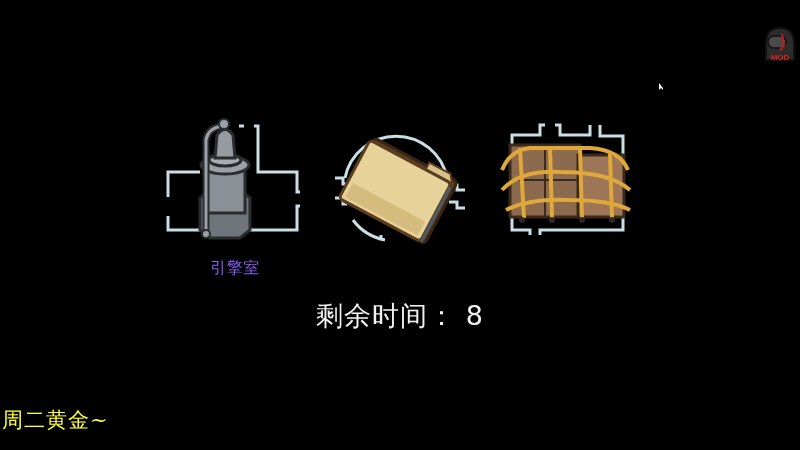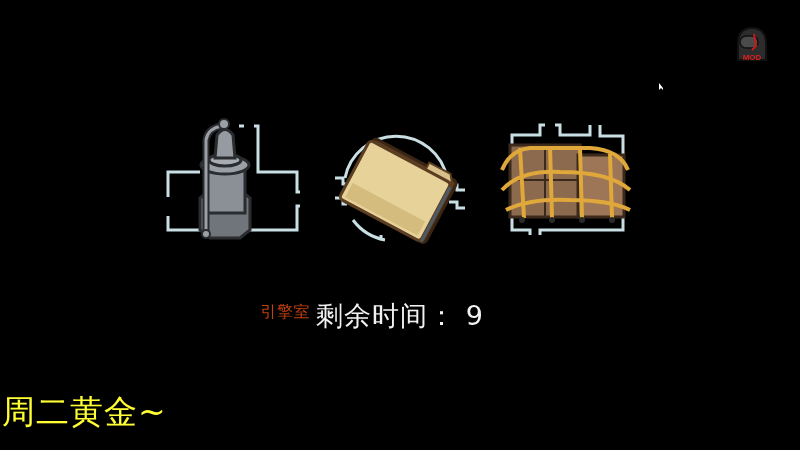--- a/index.html
+++ b/index.html
@@ -1,26 +1,26 @@
 <!DOCTYPE html>
 <html><head>
 <meta charset="utf-8">
 <style>
   html, body { margin:0; padding:0; }
   body { width:800px; height:450px; background:#000; position:relative; overflow:hidden; font-family:"DejaVu Sans", sans-serif; }
   .room { position:absolute; top:110px; width:150px; height:170px; cursor:pointer; }
   .room svg { position:absolute; left:0; top:0; }
-  .room-label { position:absolute; left:0; width:100%; text-align:right; top:148px; color:#c2410c; font-size:16px; letter-spacing:0.5px;margin-top:44px; }
+  .room-label { position:absolute; left:0; width:100%; text-align:center; top:148px; color:#8b5cf6; font-size:16px; letter-spacing:0.5px; }
   #room-engine { left:160px; }
   #room-records { left:325px; }
   #room-storage { left:490px; }
   .timer { position:absolute; left:0; width:800px; top:298px; text-align:center; color:#f2f2f2; font-size:27px; letter-spacing:1px; }
-  .mod-badge { position:absolute; left:732px; top:24px; width:40px; height:40px; cursor:pointer;text-align:right; }
+  .mod-badge { position:absolute; left:760px; top:24px; width:40px; height:40px; cursor:pointer;text-align:right; }
   .cursor { position:absolute; left:659px; top:83px; width:5px; height:8px; }
-  .watermark { position:absolute; left:2px; top:390px; color:#ffff33; font-family:"DejaVu Serif", serif; font-size:33px; letter-spacing:1px; }
+  .watermark { position:absolute; left:2px; top:406px; color:#ffff33; font-family:"DejaVu Serif", serif; font-size:21px; letter-spacing:1px; }
 </style>
 </head>
 <body>
 
 <div class="room" id="room-engine">
   <svg width="150" height="170" viewBox="0 0 150 170">
     <g fill="none" stroke="#c9dfe3" stroke-width="3">
       <polyline points="8,87 8,62 40,62"></polyline>
       <polyline points="8,106 8,120 40,120"></polyline>
       <polyline points="79,16 84,16"></polyline>
@@ -90,21 +90,21 @@
     </g>
     <g fill="#2a2a2a">
       <circle cx="32" cy="110" r="3"></circle>
         <circle cx="62" cy="110" r="3"></circle>
       <circle cx="92" cy="110" r="3"></circle>
         <circle cx="122" cy="110" r="3"></circle>
     </g>
   </svg>
 </div>
 
-<div class="timer">剩余时间： 9</div>
+<div class="timer">剩余时间： 8</div>
 
 <div class="mod-badge">
   <svg width="40" height="40" viewBox="0 0 40 40">
     <path d="M6,36 L6,20 Q6,4 20,4 Q34,4 34,20 L34,36 Z" fill="#2c2c2c" stroke="#111" stroke-width="2"></path>
     <rect x="8" y="12" width="18" height="12" rx="6" fill="#4a4a4a" stroke="#111" stroke-width="1.5"></rect>
     <path d="M22,10 L24,22 L20,26" fill="none" stroke="#c81a1a" stroke-width="2"></path>
     <text x="20" y="36" text-anchor="middle" font-size="8" font-weight="bold" fill="#e01f1f" font-family="Liberation Sans, sans-serif">MOD</text>
   </svg>
 </div>
 

